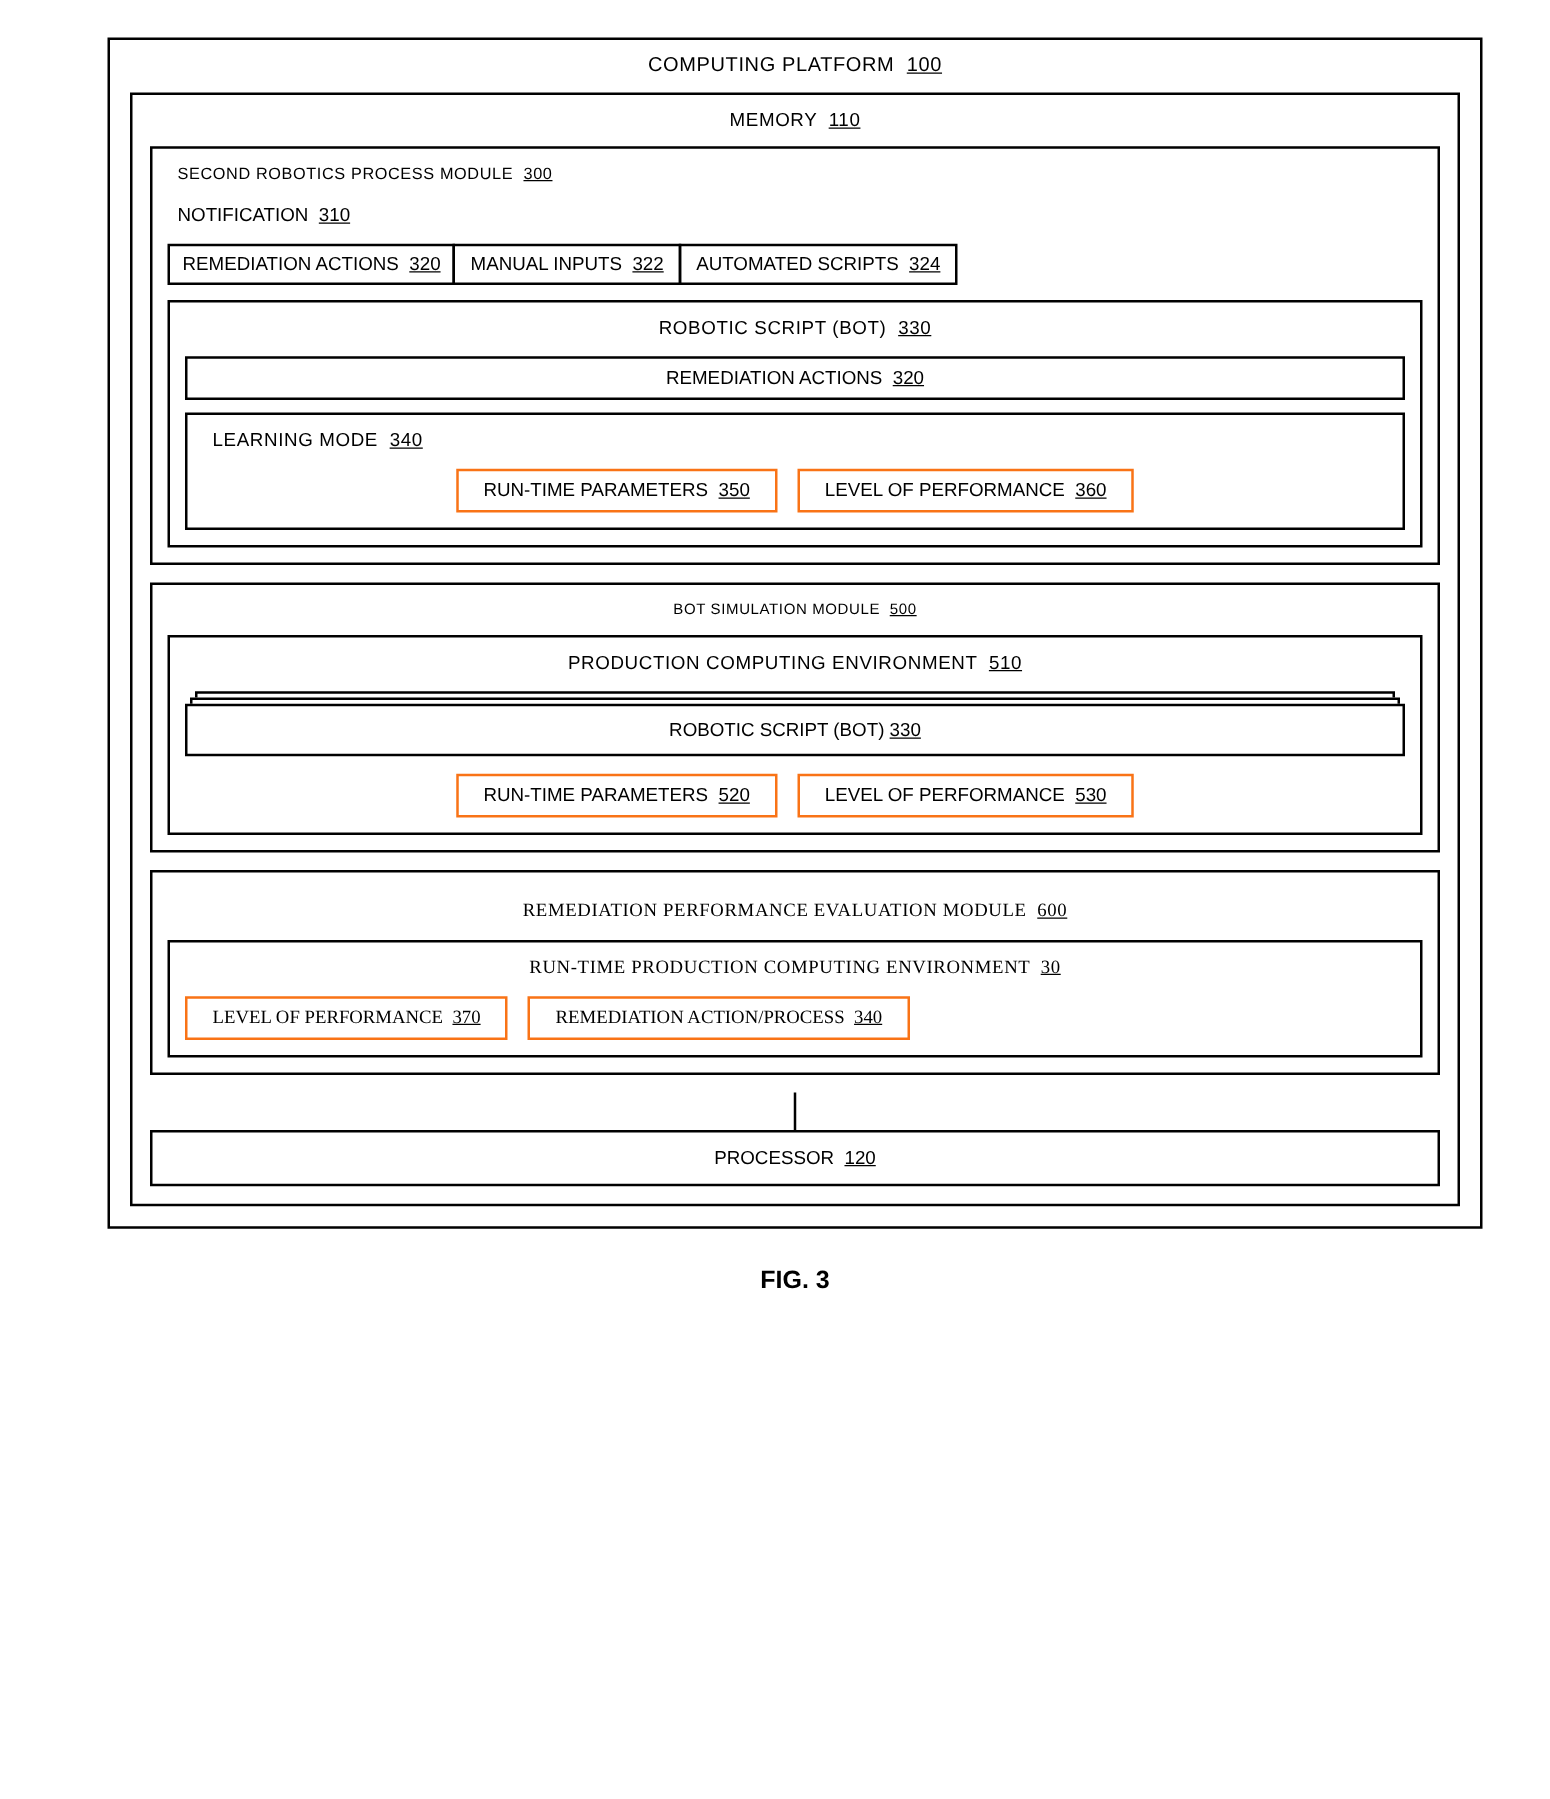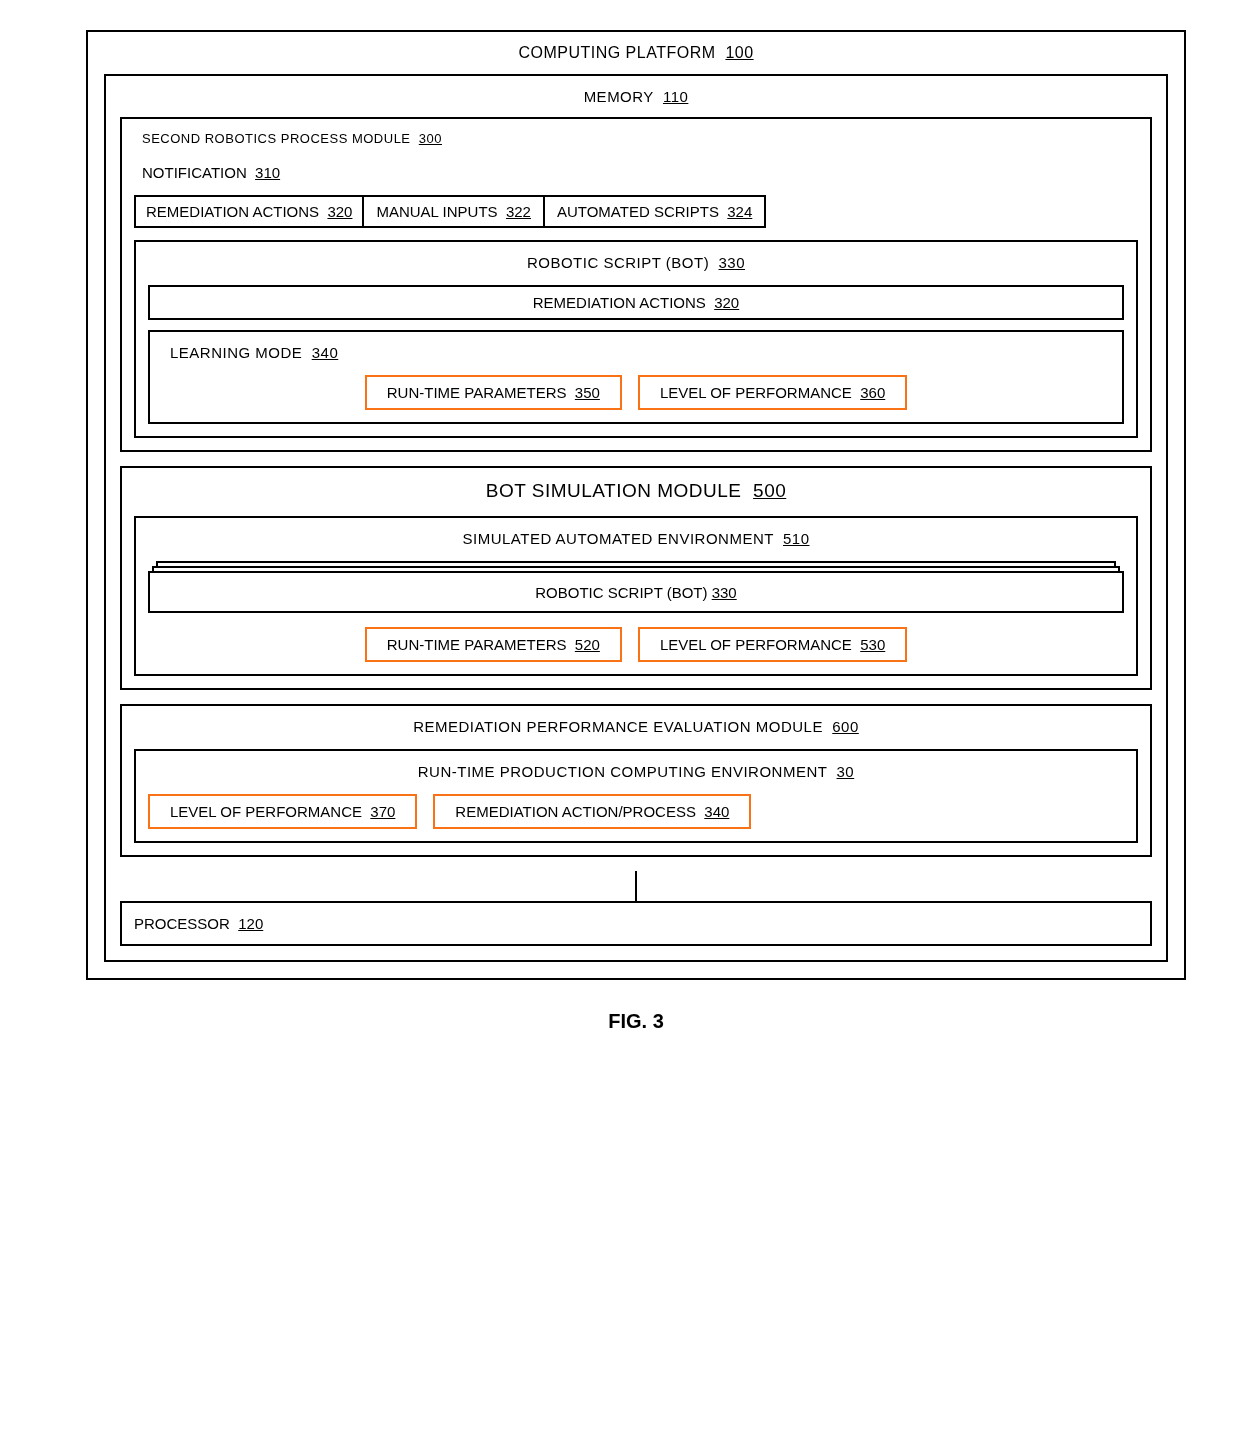--- a/index.html
+++ b/index.html
@@ -172,21 +172,21 @@
     
     .bot-simulation {
       width: 100%;
       border: 2px solid #000;
       padding: 8px 12px 12px 12px;
       margin-bottom: 14px;
     }
 
     .bot-simulation > .box-label {
       text-align: center;
-      font-size: 19px;
+      font-size: 12px;
       margin-bottom: 10px;
     }
 
     
     .simulated-env {
       width: 100%;
       border: 2px solid #000;
       padding: 8px 12px 12px 12px;
     }
 
@@ -241,22 +241,23 @@
     .row-sim-params {
       display: flex;
       gap: 16px;
       justify-content: center;
     }
 
     
     .remediation-performance {
       width: 100%;
       border: 2px solid #000;
-      padding: 8px 12px 12px 12px;
+      padding: 19px 12px 12px 12px;
       margin-bottom: 14px;
+      font-family: Liberation Serif, serif;
     }
 
     .remediation-performance > .box-label {
       text-align: center;
       font-size: 15px;
       margin-bottom: 10px;
     }
 
     
     .runtime-production {
@@ -283,21 +284,21 @@
       height: 30px;
       background: #000;
       margin: 0 auto;
     }
 
     
     .processor {
       width: 100%;
       border: 2px solid #000;
       padding: 12px;
-      text-align: left;
+      text-align: center;
       font-size: 15px;
     }
 
     
     .fig-label {
       font-size: 20px;
       font-weight: bold;
       margin-top: 30px;
       text-align: right;
     }
@@ -378,21 +379,21 @@
       </div>
 
       <div class="bot-simulation">
         <div class="box-label">
           <span>BOT SIMULATION MODULE</span>
           &nbsp;<span class="underline">500</span>
         </div>
 
         <div class="simulated-env">
           <div class="box-label">
-            <span>SIMULATED AUTOMATED ENVIRONMENT</span>
+            <span>PRODUCTION COMPUTING ENVIRONMENT</span>
             &nbsp;<span class="underline">510</span>
           </div>
 
           <div class="bot-stack">
             <div class="bot-stack-back2"></div>
             <div class="bot-stack-back1"></div>
             <div class="bot-stack-front">
               <span>ROBOTIC SCRIPT (BOT)</span>
               &nbsp;<span class="underline">330</span>
             </div>

